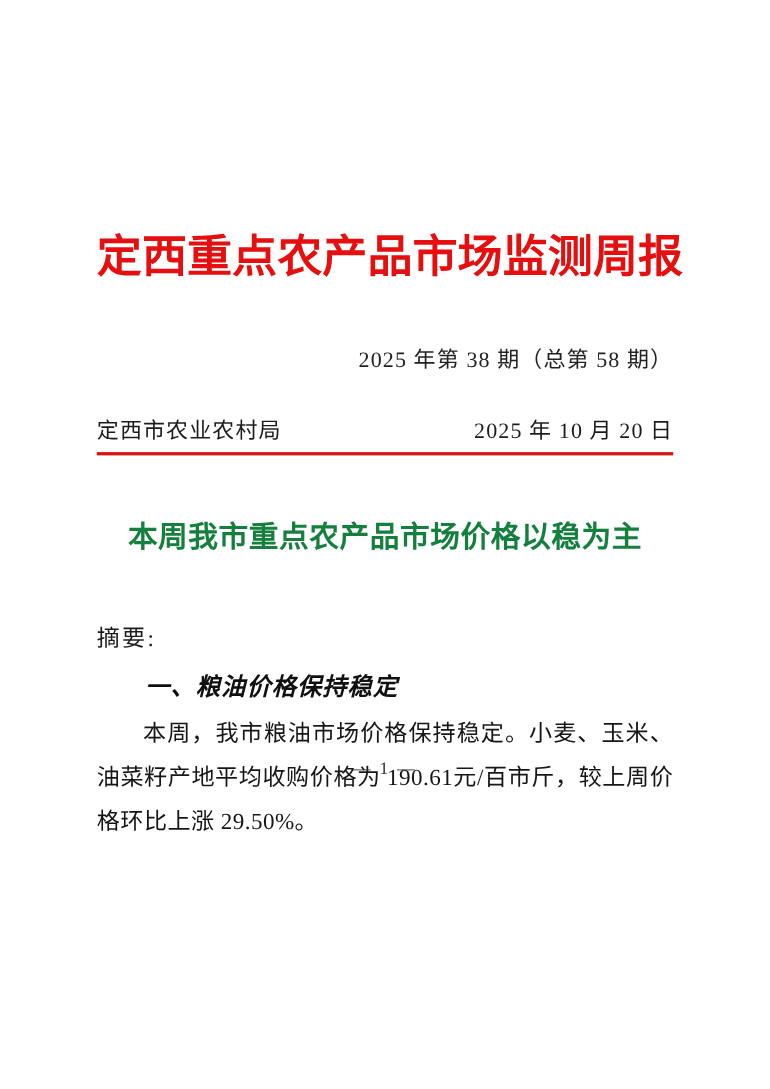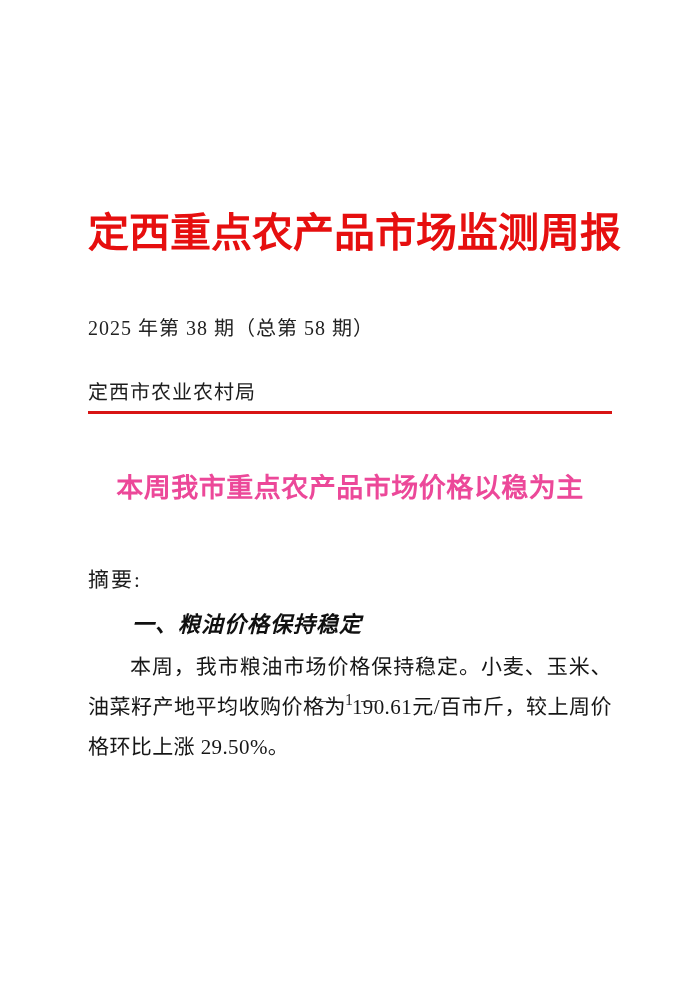--- a/index.html
+++ b/index.html
@@ -31,21 +31,21 @@
     line-height: 60px;
     letter-spacing: 0px;
     text-align: center;
     color: var(--masthead-red);
     white-space: nowrap;
   }
   .issue-line {
     margin-top: 50px;
     font-size: 20px;
     line-height: 30px;
-    text-align: left;
+    text-align: right;
     color: #222;
     letter-spacing: 1px;
   }
   .issuer-row {
     margin-top: 37px;
     display: flex;
     justify-content: space-between;
     align-items: flex-start;
     font-size: 20px;
     line-height: 25px;
@@ -54,21 +54,21 @@
     border-bottom: 3px solid var(--rule-red);
   }
   .article-title {
     margin-top: 55px;
     font-family: "Liberation Serif", "DejaVu Serif", serif;
     font-weight: bold;
     font-size: 27px;
     line-height: 38px;
     text-align: center;
     letter-spacing: 0.5px;
-    color: #ec4899;
+    color: #15803d;
     white-space: nowrap;
   }
   .abstract-label {
     margin-top: 58px;
     font-size: 21px;
     line-height: 30px;
     letter-spacing: 2px;
   }
   .body-para {
     margin-top: 10px;
@@ -108,20 +108,21 @@
 <body>
 
 <div class="page">
 
   <h1 class="masthead">定西重点农产品市场监测周报</h1>
 
   <div class="issue-line">2025 年第 38 期（总第 58 期）</div>
 
   <div class="issuer-row">
     <span>定西市农业农村局</span>
+    <span>2025 年 10 月 20 日</span>
   </div>
 
   <h2 class="article-title">本周我市重点农产品市场价格以稳为主</h2>
 
   <div class="abstract-label">摘要:</div>
 
 
   <h3 class="section-heading">一、粮油价格保持稳定</h3>
 
   <p class="body-para">本周，我市粮油市场价格保持稳定。小麦、玉米、油菜籽产地平均收购价格为 190.61元/百市斤，较上周价格环比上涨 29.50%。</p>

